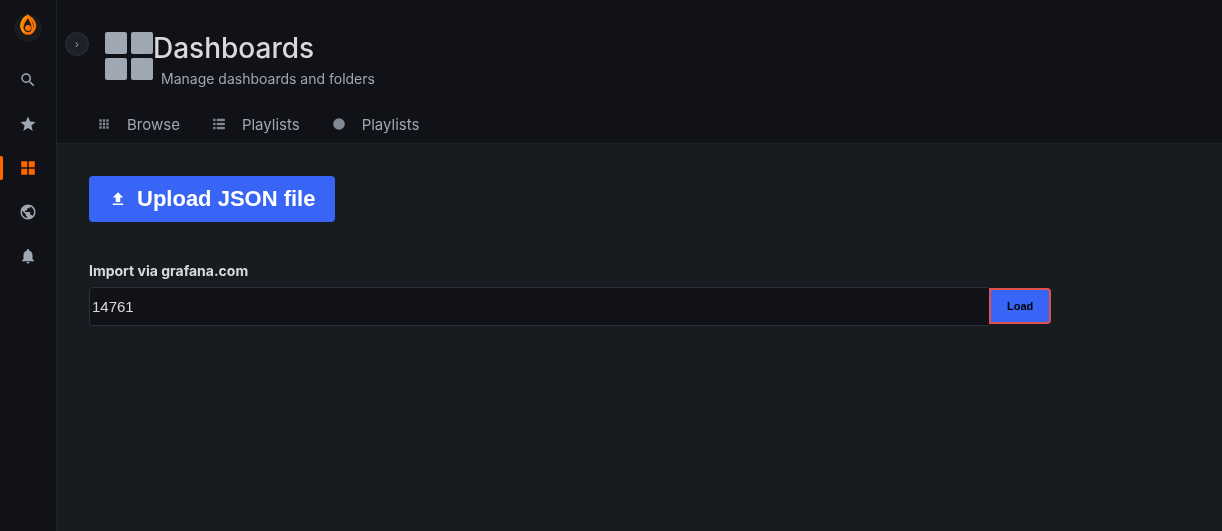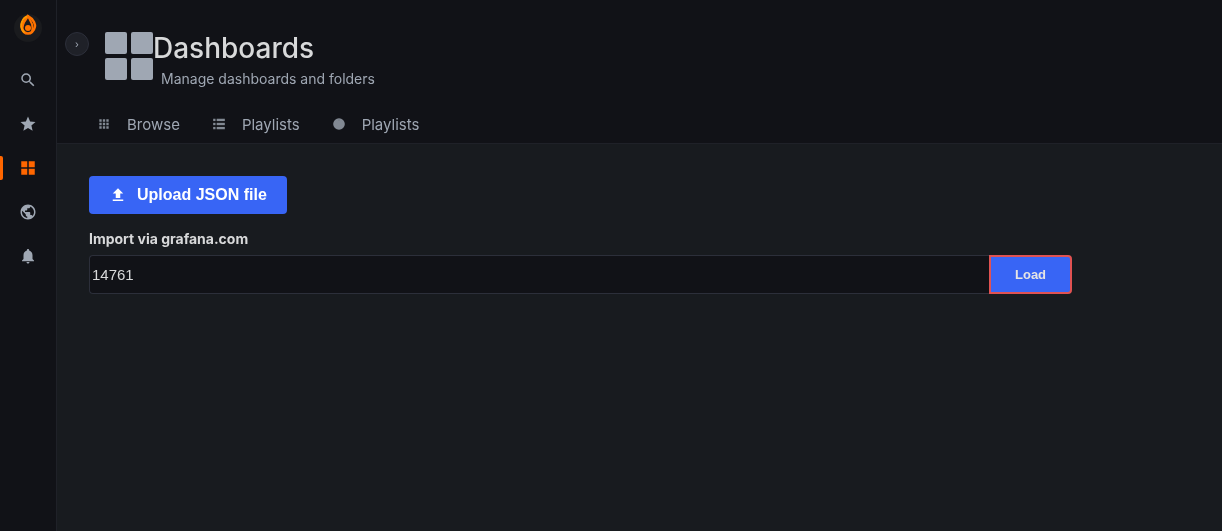--- a/index.html
+++ b/index.html
@@ -158,27 +158,27 @@
 
     .upload-btn {
       display: inline-flex;
       align-items: center;
       gap: 10px;
       background: #3865f5;
       color: #fff;
       border: none;
       border-radius: 4px;
       padding: 10px 20px;
-      font-size: 16px;
+      font-size: 22px;
       font-weight: 600;
       cursor: pointer;
     }
 
     .import-section {
-      margin-top: 16px;
+      margin-top: 40px;
     }
     .import-label {
       font-size: 14px;
       font-weight: 700;
       color: #d8d9da;
       margin-bottom: 8px;
     }
     .import-row {
       display: flex;
       align-items: center;
@@ -192,25 +192,25 @@
       border-radius: 4px 0 0 4px;
       color: #d8d9da;
       font-size: 15px;
       padding: 10px 2px;
       outline: none;
       max-width: 900px;
     }
 
     .load-btn {
       background: #3865f5;
-      color: #e5e5e5;
+      color: #000000;
       border: 2px solid #e05252;
       border-radius: 0 4px 4px 0;
-      padding: 10px 24px;
-      font-size: 13px;
+      padding: 10px 16px;
+      font-size: 11px;
       font-weight: 700;
       cursor: pointer;
       white-space: nowrap;
     }
 
     
     .icon-svg {
       display: inline-flex;
       align-items: center;
       justify-content: center;

